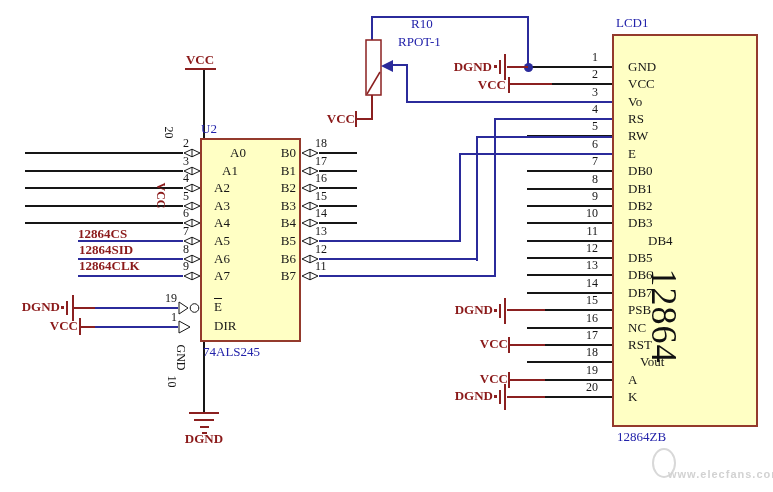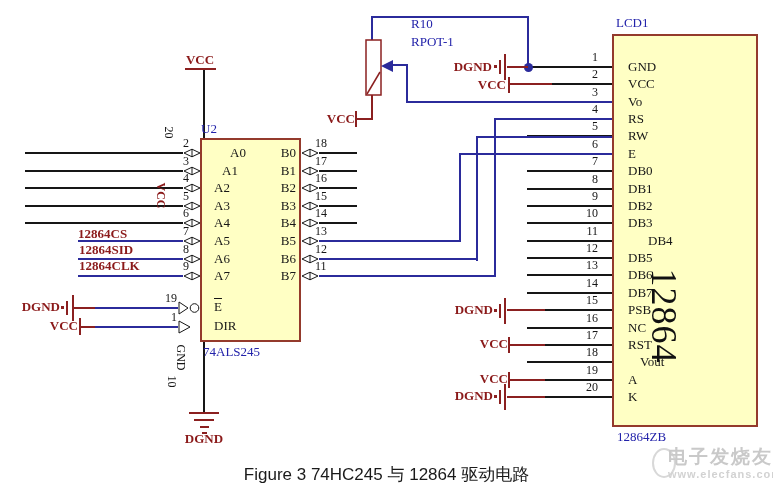--- a/index.html
+++ b/index.html
@@ -361,21 +361,21 @@
     <circle cx="16.5" cy="7" r="4.3" fill="#ffffff" stroke="#161616"></circle>
   </svg>
   <svg class="abs" style="left:178px;top:320px" width="24" height="14" viewBox="0 0 24 14">
     <polygon points="1,1 1,13 12,7" fill="#ffffff" stroke="#161616"></polygon>
   </svg>
 
   <span class="t red ctr" style="left:182px;top:53px;width:36px">VCC</span>
   <span class="t blue" style="left:201px;top:122px">U2</span>
   <span class="t blue" style="left:203px;top:345px">74ALS245</span>
   <span class="t blue" style="left:411px;top:17px">R10</span>
-  <span class="t blue" style="left:411px;top:35px">RPOT-1</span>
+  <span class="t blue" style="left:398px;top:35px">RPOT-1</span>
   <span class="t blue" style="left:616px;top:16px">LCD1</span>
   <span class="t blue" style="left:617px;top:430px">12864ZB</span>
   <span class="bigchip rot ctr" style="left:614px;top:296px;width:100px;height:40px;line-height:40px">12864</span>
 
   <span class="t num ctr rot" style="left:154px;top:126px;width:29px">20</span>
   <span class="t num red ctr rot" style="left:145px;top:189px;width:30px">VCC</span>
   <span class="t num ctr rot" style="left:163px;top:351px;width:34px">GND</span>
   <span class="t num ctr rot" style="left:161px;top:375px;width:20px">10</span>
 
   <span class="t red" style="left:78px;top:227px">12864CS</span>
@@ -393,18 +393,16 @@
   <span class="t red ctr" style="left:176px;top:432px;width:56px">DGND</span>
 
   <span class="t red rgt" style="left:446px;top:60px;width:46px">DGND</span>
   <span class="t red rgt" style="left:458px;top:78px;width:48px">VCC</span>
   <span class="t red rgt" style="left:325px;top:112px;width:30px">VCC</span>
   <span class="t red rgt" style="left:447px;top:303px;width:46px">DGND</span>
   <span class="t red rgt" style="left:460px;top:337px;width:48px">VCC</span>
   <span class="t red rgt" style="left:460px;top:372px;width:48px">VCC</span>
   <span class="t red rgt" style="left:447px;top:389px;width:46px">DGND</span>
 
-  <div class="caption" style="top:463px">Figure 3 74HC245 与 12864 驱动电路</div>
   <i class="wmarc" style="left:652px;top:448px"></i>
-  <span class="wmbrand" style="left:668px;top:444px">电子发烧友</span>
   <span class="wmurl" style="left:668px;top:468px">www.elecfans.com</span>
 
 </div>
 
 </body></html>

